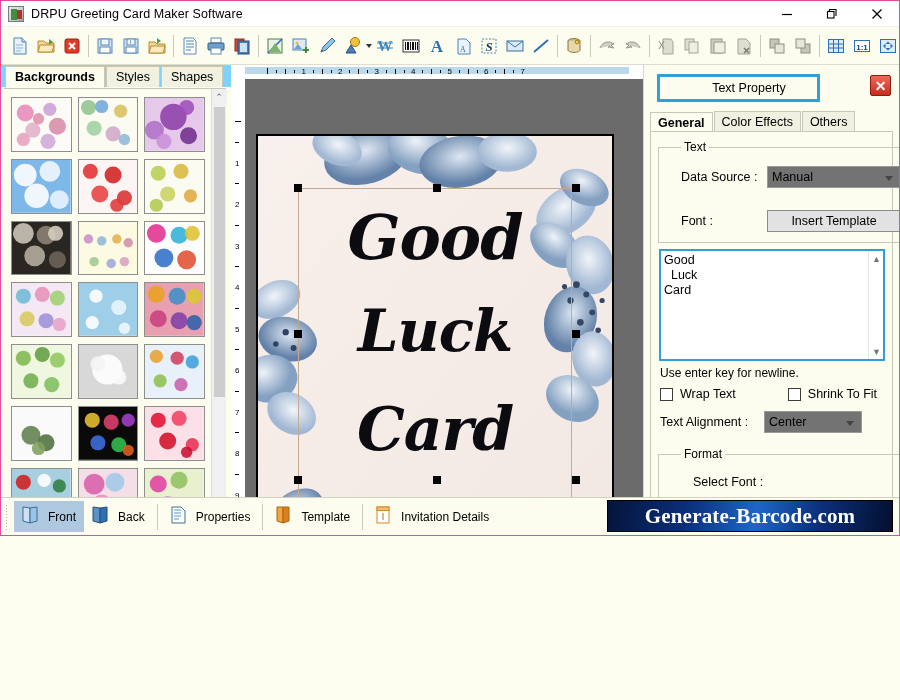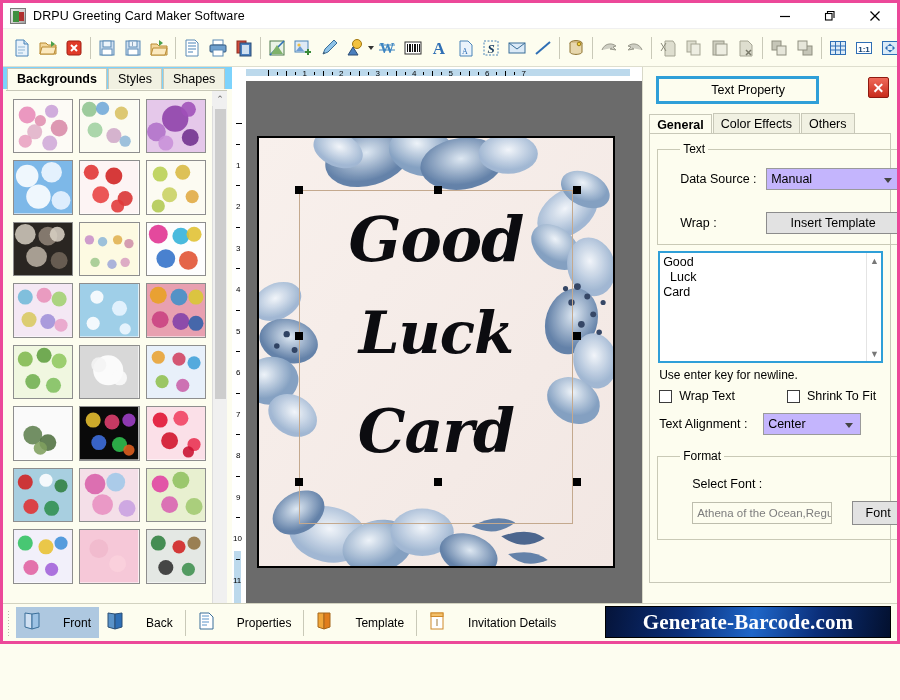--- a/index.html
+++ b/index.html
@@ -5,23 +5,23 @@
   * { box-sizing: border-box; }
   html, body {
     margin: 0; padding: 0;
     width: 900px; height: 700px;
     overflow: hidden;
     font-family: "Liberation Sans", sans-serif;
     background: #fdfdf0;
   }
   #app {
     position: relative;
-    width: 900px; height: 644px;
+    width: 900px; height: 536px;
     background: #fdfdef;
-    border: 3px solid #ec4899;
+    border: 1px solid #ec4899;
     overflow: hidden;
   }
 
   
   #titlebar {
     height: 26px;
     background: #ffffff;
     display: flex; align-items: center;
     border-bottom: 1px solid #f0f0f0;
     position: relative;
@@ -171,21 +171,21 @@
     background:#fdfdef; border:1px solid #c8c8b8;
   }
   fieldset.grp {
     margin: 8px 7px 0 7px; padding: 6px 8px 10px 22px;
     border: 1px solid #c9c9b6; background: transparent;
   }
   fieldset.grp > legend { font-size:12px; padding:0 3px; color:#000; }
   .row { display:flex; align-items:center; margin-top:6px; }
   .lbl { font-size:12.5px; color:#000; }
   select, .fakeselect {
-    height:22px; background:#c4b5fd; border:1px solid #9a9a9a;
+    height:22px; background:#737373; border:1px solid #9a9a9a;
     font-size:12.5px; color:#000; padding-left:4px; display:flex; align-items:center;
     position:relative;
   }
   .fakeselect::after {
     content:""; position:absolute; right:7px; top:9px;
     border-left:4px solid transparent; border-right:4px solid transparent; border-top:5px solid #444;
   }
   .btn {
     height:22px; background:#e2e2e2; border:1px solid #8c8c8c;
     font-size:12.5px; color:#000; display:flex;align-items:center;justify-content:center;
@@ -214,21 +214,21 @@
     position:absolute; left:0; right:0; bottom:0; height:38px;
     background:#fdfdef; border-top:1px solid #d2d2c0;
     display:flex; align-items:center; padding-left:4px;
   }
   #bottombar .grip {
     width:4px; height:26px; margin-right:5px;
     background-image: radial-gradient(circle, #b9b9a8 1px, transparent 1px);
     background-size: 3px 3px;
   }
   .bbtn {
-    display:flex; align-items:center; gap:23px; padding:5px 8px; font-size:12px; color:#000;
+    display:flex; align-items:center; gap:10px; padding:5px 8px; font-size:12px; color:#000;
   }
   .bbtn.active { background:#aec8e0; }
   .bsep { width:1px; height:26px; background:#c9c9b8; margin:0 4px; }
   #watermark {
     position:absolute; right:6px; bottom:3px; width:286px; height:32px;
     background: linear-gradient(100deg,#05143a 0%, #0b2f7a 28%, #1e66c8 52%, #0b2f7a 74%, #03102e 100%);
     border:1px solid #000;
     display:flex; align-items:center; justify-content:center;margin-left:20px;
   }
   #watermark span {
@@ -875,21 +875,21 @@
 
         <fieldset class="grp">
           <legend>Text</legend>
 
           <div class="row">
             <div class="lbl" style="width:86px;">Data Source :</div>
             <div class="fakeselect" style="width:134px;">Manual</div>
           </div>
 
           <div class="row" style="margin-top:22px;">
-            <div class="lbl" style="width:86px;">Wrap :</div>
+            <div class="lbl" style="width:86px;">Font :</div>
             <div class="btn" style="width:134px;">Insert Template</div>
           </div>
         </fieldset>
 
         <div id="textarea-box">
           <div id="textarea-content">Good
   Luck
 Card</div>
           <div id="ta-scroll">
             <div class="taarrow">▲</div>

